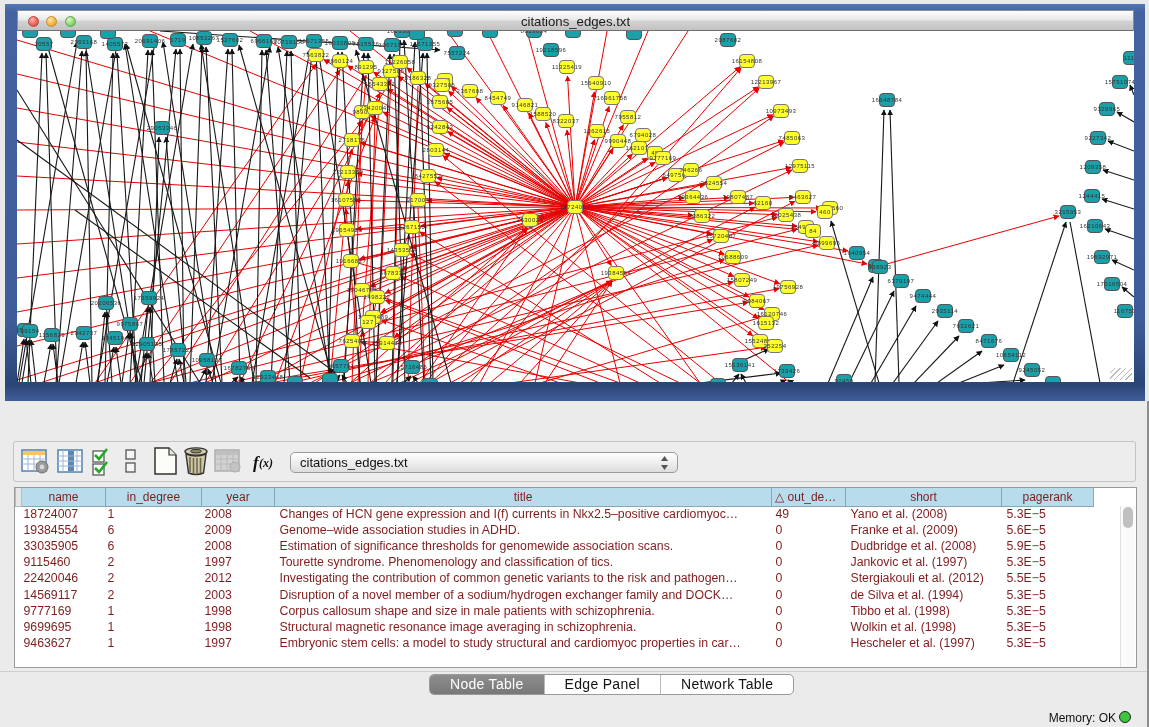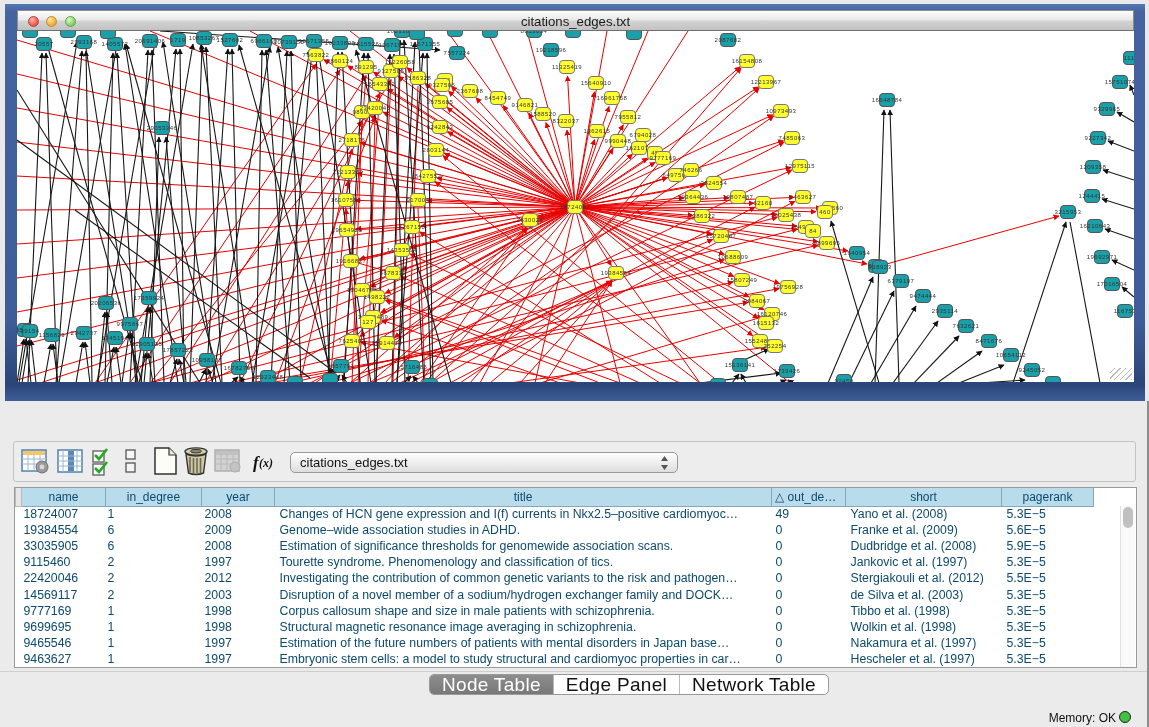--- a/index.html
+++ b/index.html
@@ -5,26 +5,26 @@
 .win{position:absolute;left:5px;top:4px;width:1140px;height:397px;background:linear-gradient(180deg,#5278b5 0,#45639e 2%,#3e5c97 80%,#2b4577 96%,#3f5e99 100%);}
 .titlebar{position:absolute;left:12px;top:6px;width:1117px;height:21px;background:linear-gradient(180deg,#fdfdfd 0,#e9e9e9 45%,#d2d2d2 55%,#c2c2c2 100%);border:1px solid #8d8d8d;border-bottom:1px solid #6f6f6f;text-align:center;font-size:13.2px;color:#1a1a1a;line-height:21px}
 .tl{position:absolute;top:5px;width:11px;height:11px;border-radius:50%;}
 .canvas{position:absolute;left:12px;top:27px;width:1117px;height:351px;background:#fff;overflow:hidden}
 .grip{position:absolute;right:2px;bottom:2px;width:22px;height:12px;background:repeating-linear-gradient(135deg,transparent 0 3px,#bbb 3px 4px)}
 .panel{position:absolute;left:0;top:401px;width:1149px;height:326px;background:#ebebeb;border-right:2px solid #8e8e8e}
 .phead{position:absolute;left:0;top:1px;width:100%;height:30px;background:linear-gradient(180deg,#f0f0f0,#e2e2e2);border-bottom:1px solid #cfcfcf;font-size:12.8px;color:#111;line-height:30px;padding-left:14px}
 .toolbar{position:absolute;left:13px;top:40px;width:1123px;height:41px;background:#ededed;border:1px solid #c3c3c3;border-radius:3px}
 .dd{position:absolute;left:276px;top:10px;width:388px;height:21px;background:linear-gradient(180deg,#fefefe,#e8e8e8 70%,#ddd);border:1px solid #9a9a9a;border-radius:5px;font-size:13px;color:#111;line-height:20px;padding-left:9px}
 .tablewrap{position:absolute;left:14px;top:86px;width:1123px;height:181px;background:#fff;border:1px solid #9a9a9a}
-table.t{border-collapse:collapse;width:100%;table-layout:fixed;font-size:12.3px;color:#0c4a6e}
+table.t{border-collapse:collapse;width:100%;table-layout:fixed;font-size:12.3px;color:#7f1d1d}
 table.t th{background:#b9dcec;border:1px solid #89a6b6;border-top:none;font-weight:normal;height:18px;font-size:12px;padding:0}
 table.t td{height:16.1px;padding:0 0 0 2px;white-space:nowrap;overflow:hidden}
 .tabline{position:absolute;left:0;top:270px;width:1147px;border-top:1px solid #cfcfcf}
 .tabs{position:absolute;left:429px;top:273px;height:21px;display:flex;border:1px solid #9a9a9a;border-radius:5px;overflow:hidden;background:#fff}
-.tab{font-size:19px;letter-spacing:0.3px;line-height:19px;padding:0 12px;color:#111;border-left:1px solid #bbb}
+.tab{font-size:14px;letter-spacing:0.3px;line-height:19px;padding:0 20px;color:#111;border-left:1px solid #bbb}
 .tab.sel{background:linear-gradient(180deg,#8d8d8d,#787878);color:#fff;border-left:none}
 .status{position:absolute;right:31px;top:310px;font-size:12px;color:#111}
 .mem{position:absolute;right:16px;top:310px;width:12px;height:12px;border-radius:50%;background:#3fc43f;border:1.5px solid #222}
 </style></head><body>
 <div class="win">
   <div class="titlebar">citations_edges.txt
     <div class="tl" style="left:10px;background:radial-gradient(circle at 35% 30%,#ffb3ac,#ee6a5f 55%,#cf3b30);border:1px solid #b5443c"></div>
     <div class="tl" style="left:28px;background:radial-gradient(circle at 35% 30%,#ffe9b0,#f5b73e 55%,#dd9327);border:1px solid #c08d2e"></div>
     <div class="tl" style="left:47px;background:radial-gradient(circle at 35% 30%,#d7f8c7,#92d975 55%,#5fae44);border:1px solid #66a14e"></div>
   </div>
@@ -750,21 +750,21 @@
               <td style="padding-left:5px">5.5E−5</td>
               <td></td>
             </tr>
             <tr>
               <td></td>
               <td style="padding-left:2px">14569117</td>
               <td style="padding-left:2px">2</td>
               <td style="padding-left:3px">2003</td>
               <td style="padding-left:5px">Disruption of a novel member of a sodium/hydrogen exchanger family and DOCK…</td>
               <td style="padding-left:4px">0</td>
-              <td style="padding-left:5px">de Silva et al. (2003)</td>
+              <td style="padding-left:5px">de Silva et al. (1994)</td>
               <td style="padding-left:5px">5.3E−5</td>
               <td></td>
             </tr>
             <tr>
               <td></td>
               <td style="padding-left:2px">9777169</td>
               <td style="padding-left:2px">1</td>
               <td style="padding-left:3px">1998</td>
               <td style="padding-left:5px">Corpus callosum shape and size in male patients with schizophrenia.</td>
               <td style="padding-left:4px">0</td>
@@ -773,31 +773,20 @@
               <td></td>
             </tr>
             <tr>
               <td></td>
               <td style="padding-left:2px">9699695</td>
               <td style="padding-left:2px">1</td>
               <td style="padding-left:3px">1998</td>
               <td style="padding-left:5px">Structural magnetic resonance image averaging in schizophrenia.</td>
               <td style="padding-left:4px">0</td>
               <td style="padding-left:5px">Wolkin et al. (1998)</td>
-              <td style="padding-left:5px">5.3E−5</td>
-              <td></td>
-            </tr>
-            <tr>
-              <td></td>
-              <td style="padding-left:2px">9465546</td>
-              <td style="padding-left:2px">1</td>
-              <td style="padding-left:3px">1997</td>
-              <td style="padding-left:5px">Estimation of the future numbers of patients with mental disorders in Japan base…</td>
-              <td style="padding-left:4px">0</td>
-              <td style="padding-left:5px">Nakamura et al. (1997)</td>
               <td style="padding-left:5px">5.3E−5</td>
               <td></td>
             </tr>
             <tr>
               <td></td>
               <td style="padding-left:2px">9463627</td>
               <td style="padding-left:2px">1</td>
               <td style="padding-left:3px">1997</td>
               <td style="padding-left:5px">Embryonic stem cells: a model to study structural and cardiomyoc properties in car…</td>
               <td style="padding-left:4px">0</td>

